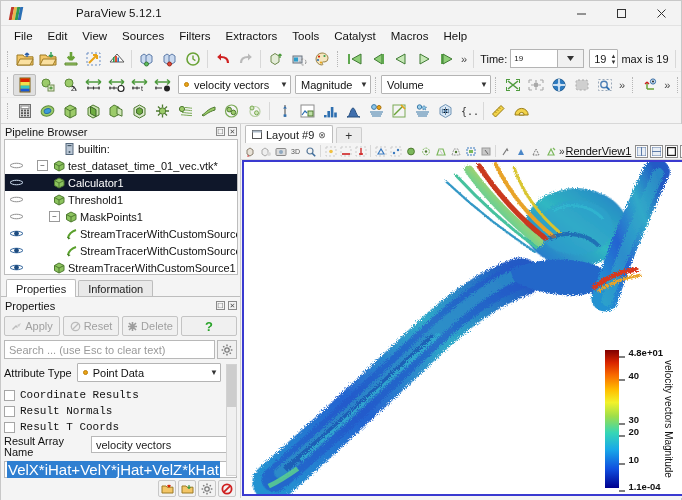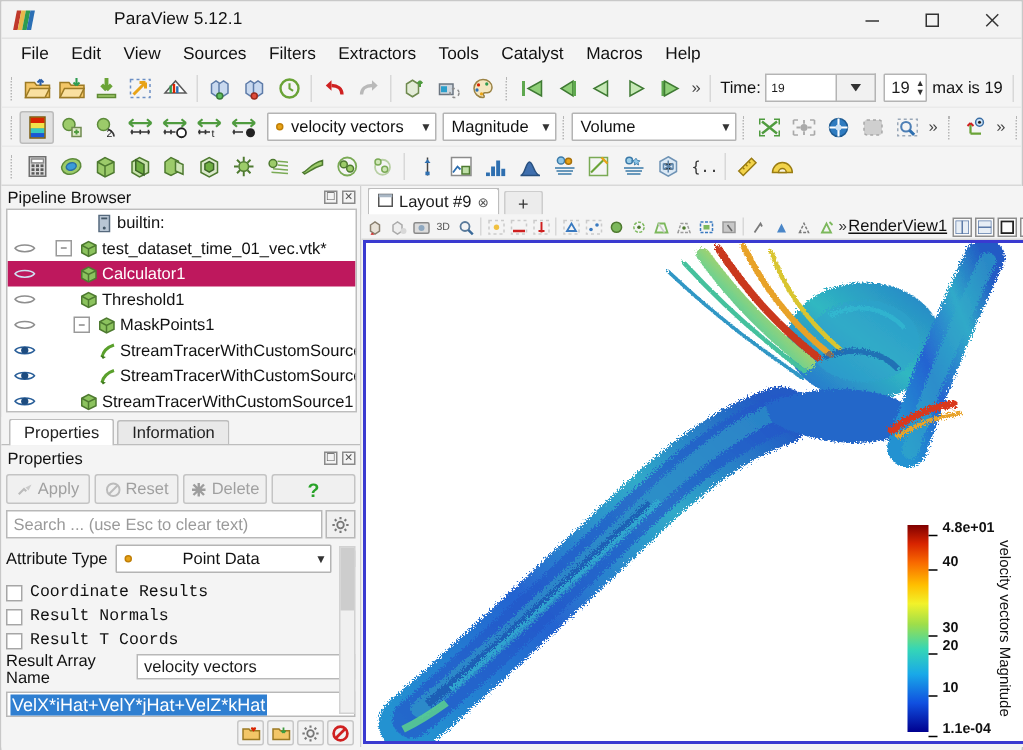--- a/index.html
+++ b/index.html
@@ -67,21 +67,21 @@
              font-size:11px; color:#111; background:#f4f4f4;}
   .dockhdr .sp { margin-left:auto; display:flex; gap:3px; }
   .dockbtn { width:9px;height:9px; border:1px solid #8a8a8a; position:relative; color:#555;
              font-size:7px; line-height:8px; text-align:center; }
 
   
   .pipe { flex:none; height:136px; background:#fff; border:1px solid #bdbdbd; margin:0 2px 3px 3px; overflow:hidden; }
   .prow { height:17px; display:flex; align-items:center; font-size:11px; color:#111; position:relative; }
   .prow .eye { width:22px; display:flex; justify-content:center; align-items:center; flex:none; }
   .prow .ind { flex:none; }
-  .prow.sel { background:#be185d; color:#fff; }
+  .prow.sel { background:#0f172a; color:#fff; }
   .pname { white-space:nowrap; overflow:hidden; }
   .licon { width:17px; flex:none; display:flex; align-items:center; justify-content:center; }
 
   
   .tabs { height:19px; display:flex; align-items:flex-end; padding-left:5px; background:#f4f4f4; }
   .tab { height:17px; padding:0 9px; font-size:11px; display:flex; align-items:center;
          border:1px solid #bdbdbd; border-bottom:none; background:#e9e9e9; color:#222;
          border-radius:2px 2px 0 0; margin-right:2px; }
   .tab.active { background:#fff; height:18px; position:relative; z-index:2; }
 
@@ -101,21 +101,21 @@
   .plabel { font-size:11px; color:#111; }
   .cbrow { display:flex; align-items:flex-end; gap:5px; height:16px;font-family:Liberation Mono, monospace; }
   .cb { width:11px;height:11px;border:1px solid #a6a6a6;background:#fff;flex:none; }
   .scrollstrip { position:absolute; right:3px; top:52px; width:11px; bottom:22px;
                  background:#f0f0f0; border:1px solid #d2d2d2; }
   .scrollstrip .thumb { position:absolute; left:0; right:0; top:0; height:42px; background:#cdcdcd; }
   .arrbox { width:11px; height:11px; background:#e8e8e8; border:1px solid #c0c0c0; display:flex;
             align-items:center; justify-content:center; font-size:6px; color:#333; flex:none;}
   .exprfield { height:17px; border:1px solid #b8b8b8; background:#fff; display:flex; align-items:center;
                padding:0 2px; }
-  .exprsel { background:#2f7fd1; color:#fff; font-size:12px; padding:0 1px; white-space:nowrap; }
+  .exprsel { background:#2f7fd1; color:#fff; font-size:15px; padding:0 1px; white-space:nowrap; }
   .fnbtns { display:flex; justify-content:flex-end; gap:2px; padding:2px 1px; }
   .fnico { width:18px;height:17px;display:flex;align-items:center;justify-content:center;
            border:1px solid #c8c8c8; background:#f2f2f2; border-radius:2px;}
   .namefield { flex:1; height:17px; border:1px solid #b8b8b8; background:#fff; font-size:11px;
                display:flex; align-items:center; padding-left:4px; }
 
   
   .layouttabs { height:19px; display:flex; align-items:flex-end; padding-left:4px; }
   .ltab { height:18px; padding:0 6px; display:flex; align-items:center; gap:4px; font-size:11px;
           border:1px solid #bdbdbd; border-bottom:none; background:#fff; border-radius:2px 2px 0 0; }
@@ -814,21 +814,21 @@
                   <line x1="8.7" y1="8.7" x2="9.8" y2="9.8"></line>
                   <line x1="9.8" y1="2.2" x2="8.7" y2="3.3"></line>
                   <line x1="3.3" y1="8.7" x2="2.2" y2="9.8"></line>
                 </g>
               </svg>
           </div>
         </div>
 
         <div class="proprow">
           <span class="plabel">Attribute Type</span>
-          <div class="combo" style="flex:1;gap:29px;">
+          <div class="combo" style="flex:1;">
             <span class="dot"></span>
             <span>Point Data</span>
             <span class="arrow">▼</span>
           </div>
           <div class="arrbox">▲</div>
         </div>
 
         <div class="cbrow">
           <span class="cb"></span>
           <span class="plabel">Coordinate Results</span>

